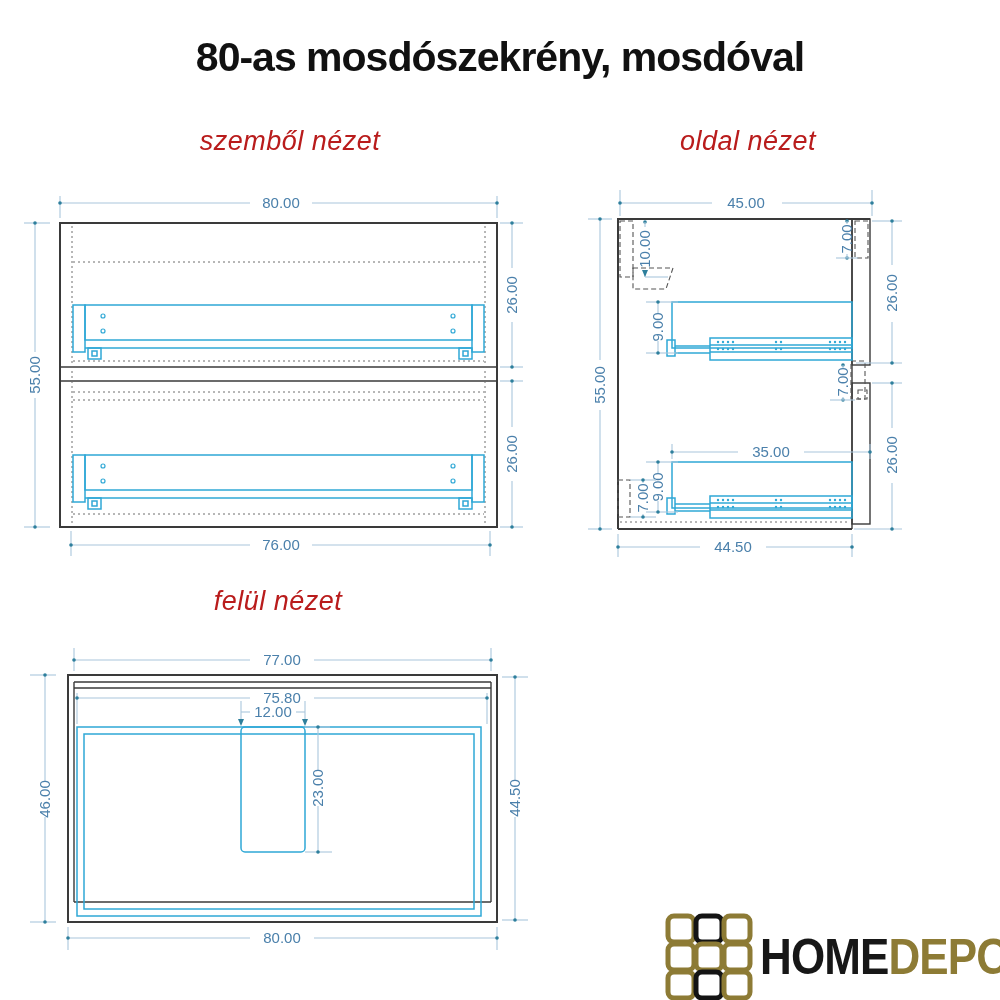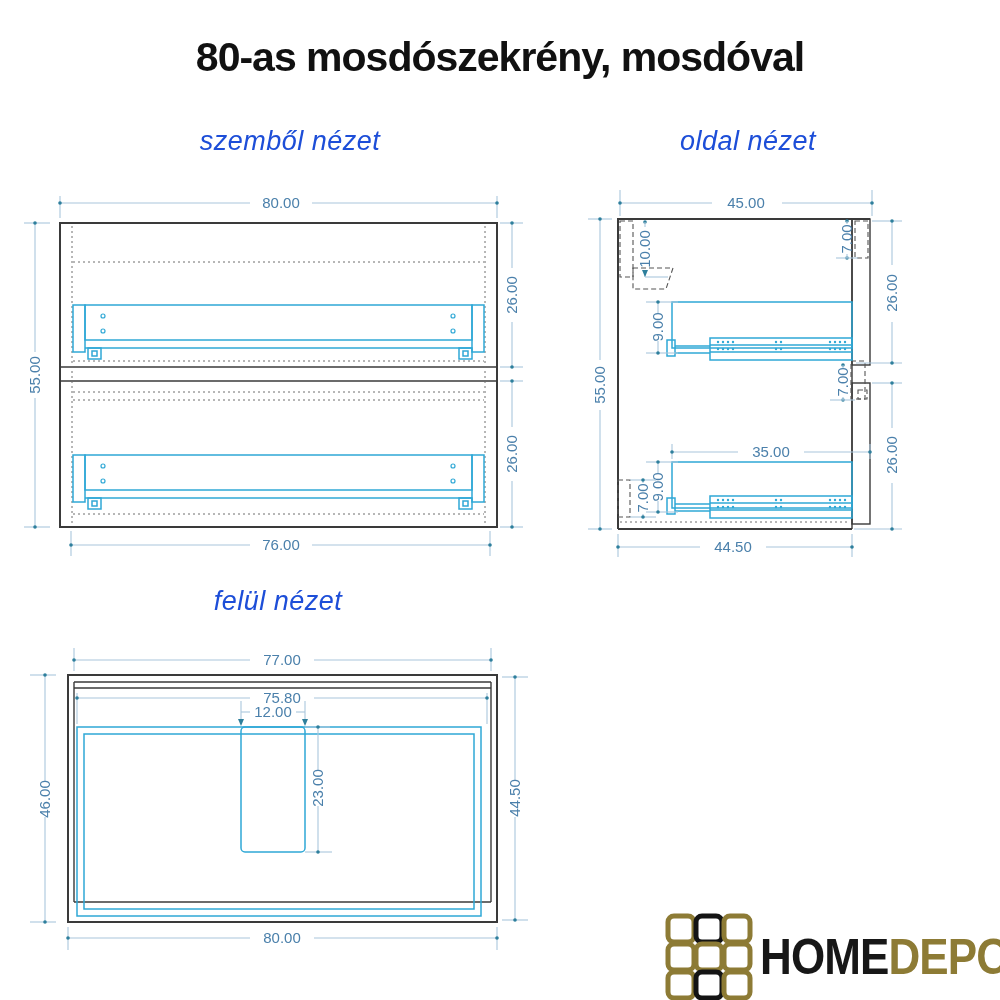--- a/index.html
+++ b/index.html
@@ -1,20 +1,20 @@
 <!DOCTYPE html>
 <html><head>
 <meta charset="utf-8">
 <style>
   html,body{margin:0;padding:0;background:#fff;width:1000px;height:1000px;overflow:hidden;
     font-family:"Liberation Sans",sans-serif;}
   .stage{position:relative;width:1000px;height:932px;background:#fff;}
   .title{position:absolute;left:0;right:0;top:34px;text-align:center;
     font-size:41px;font-weight:bold;color:#111;letter-spacing:-1px;}
-  .view-label{position:absolute;font-size:27px;font-style:italic;color:#1d4ed8;
+  .view-label{position:absolute;font-size:27px;font-style:italic;color:#b91c1c;
     text-align:center;letter-spacing:0.5px;}
   .vl-front{left:150px;width:280px;top:126px;}
   .vl-side{left:608px;width:280px;top:126px;}
   .vl-top{left:138px;width:280px;top:586px;}
   svg{position:absolute;left:0;top:0;}
   .k{stroke:#3a3a3a;fill:none;stroke-width:1.4;}
   .k2{stroke-width:2;}
   .h{stroke:#6e6e6e;fill:none;stroke-width:1;stroke-dasharray:2 3;}
   .hd{stroke:#555;fill:none;stroke-width:1.1;stroke-dasharray:5 3;}
   .c{stroke:#2fa8d6;fill:none;stroke-width:1.5;}

